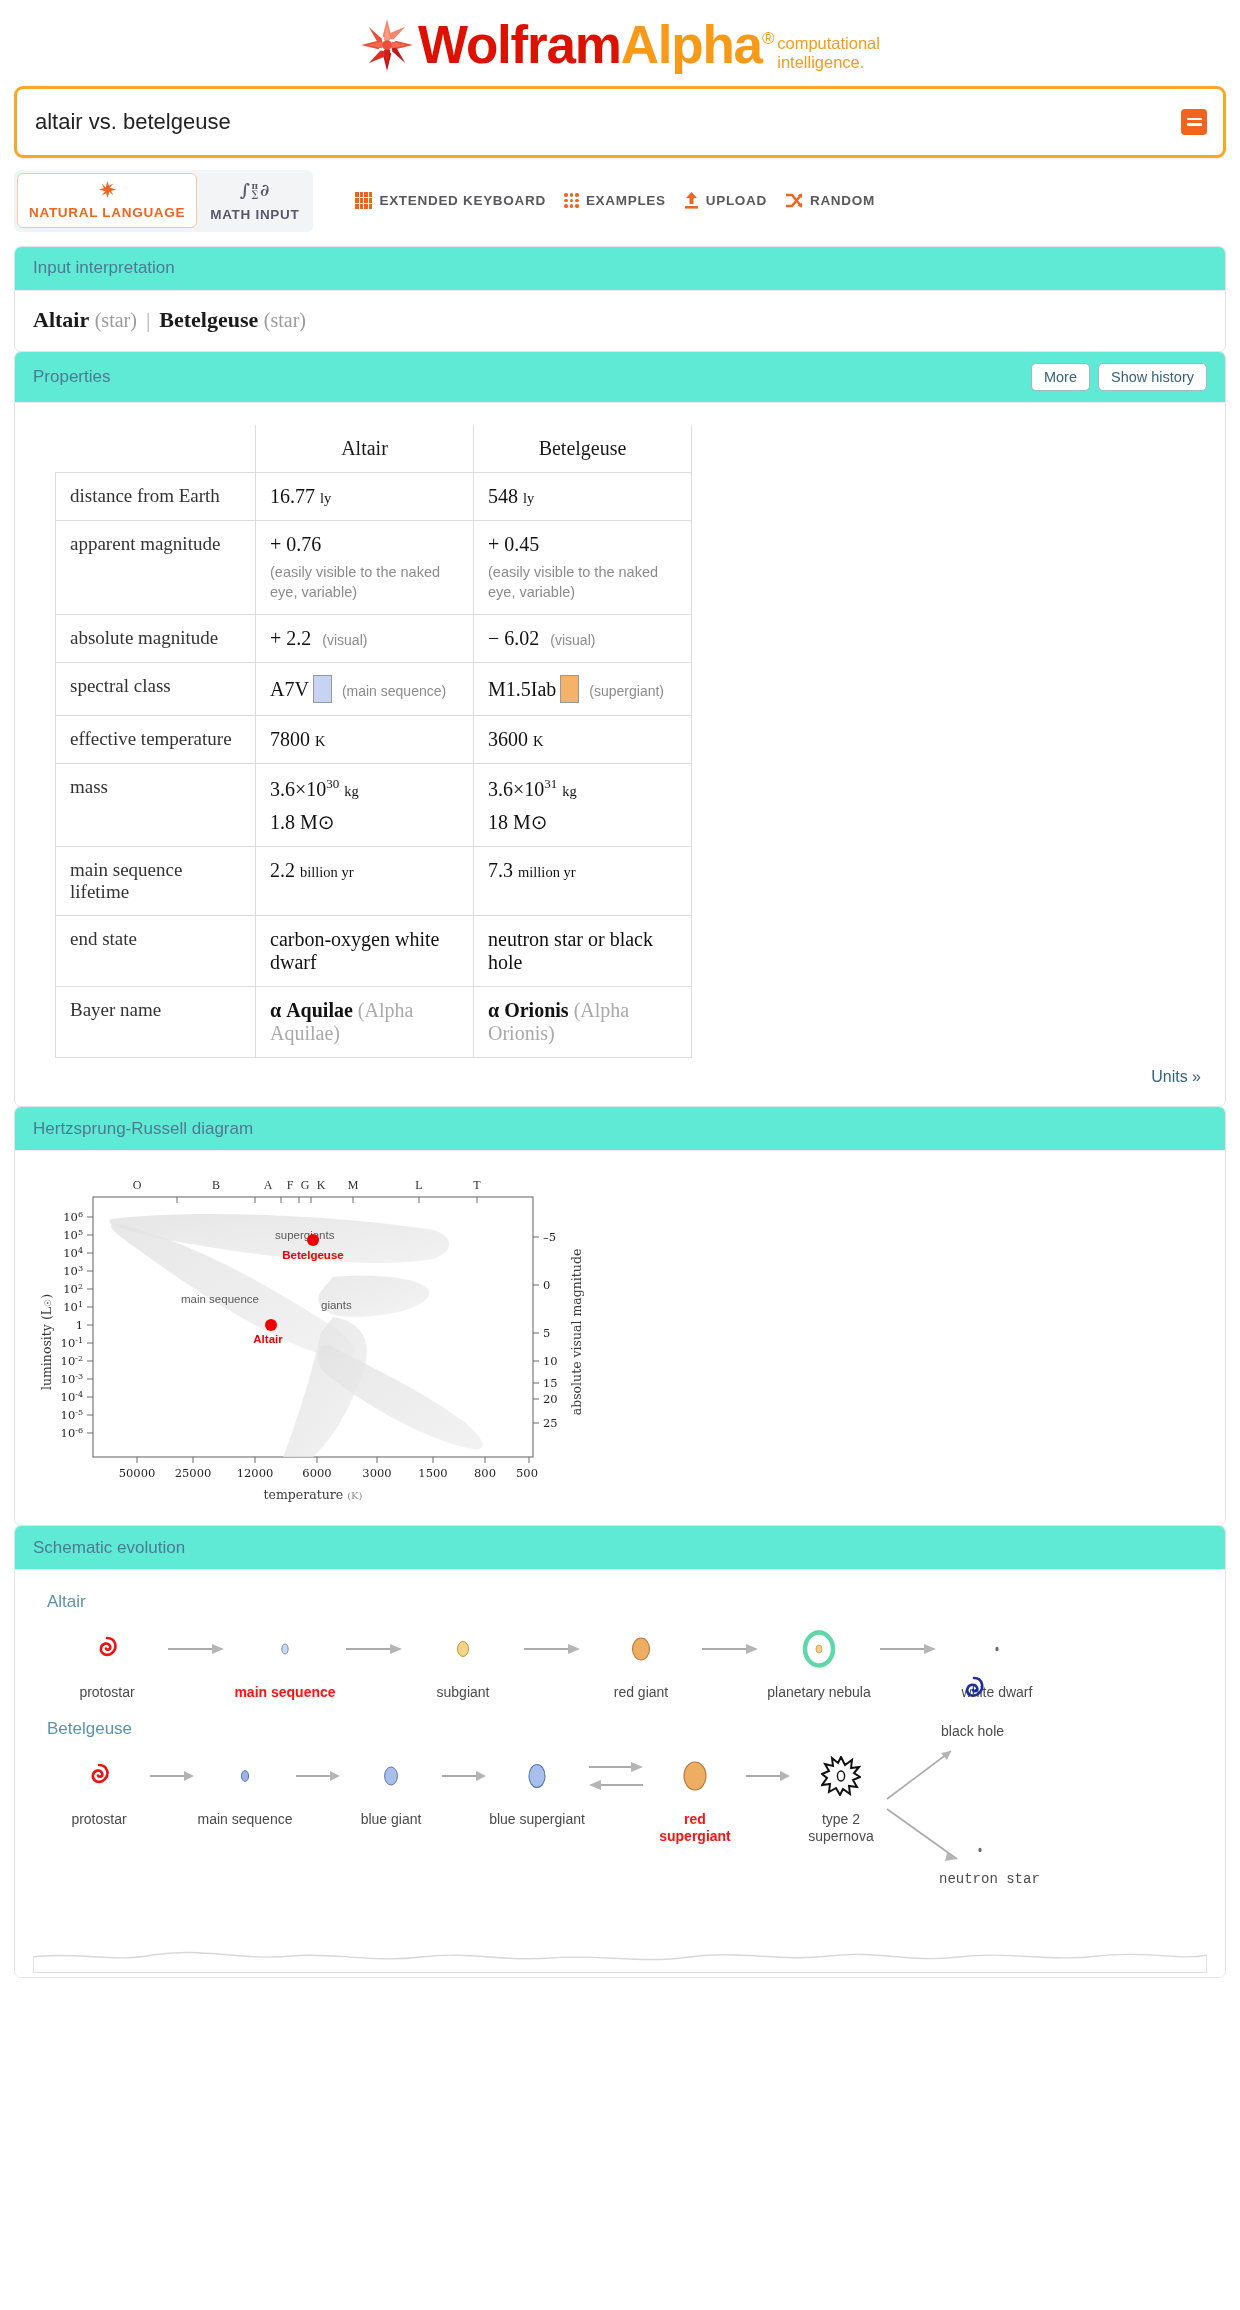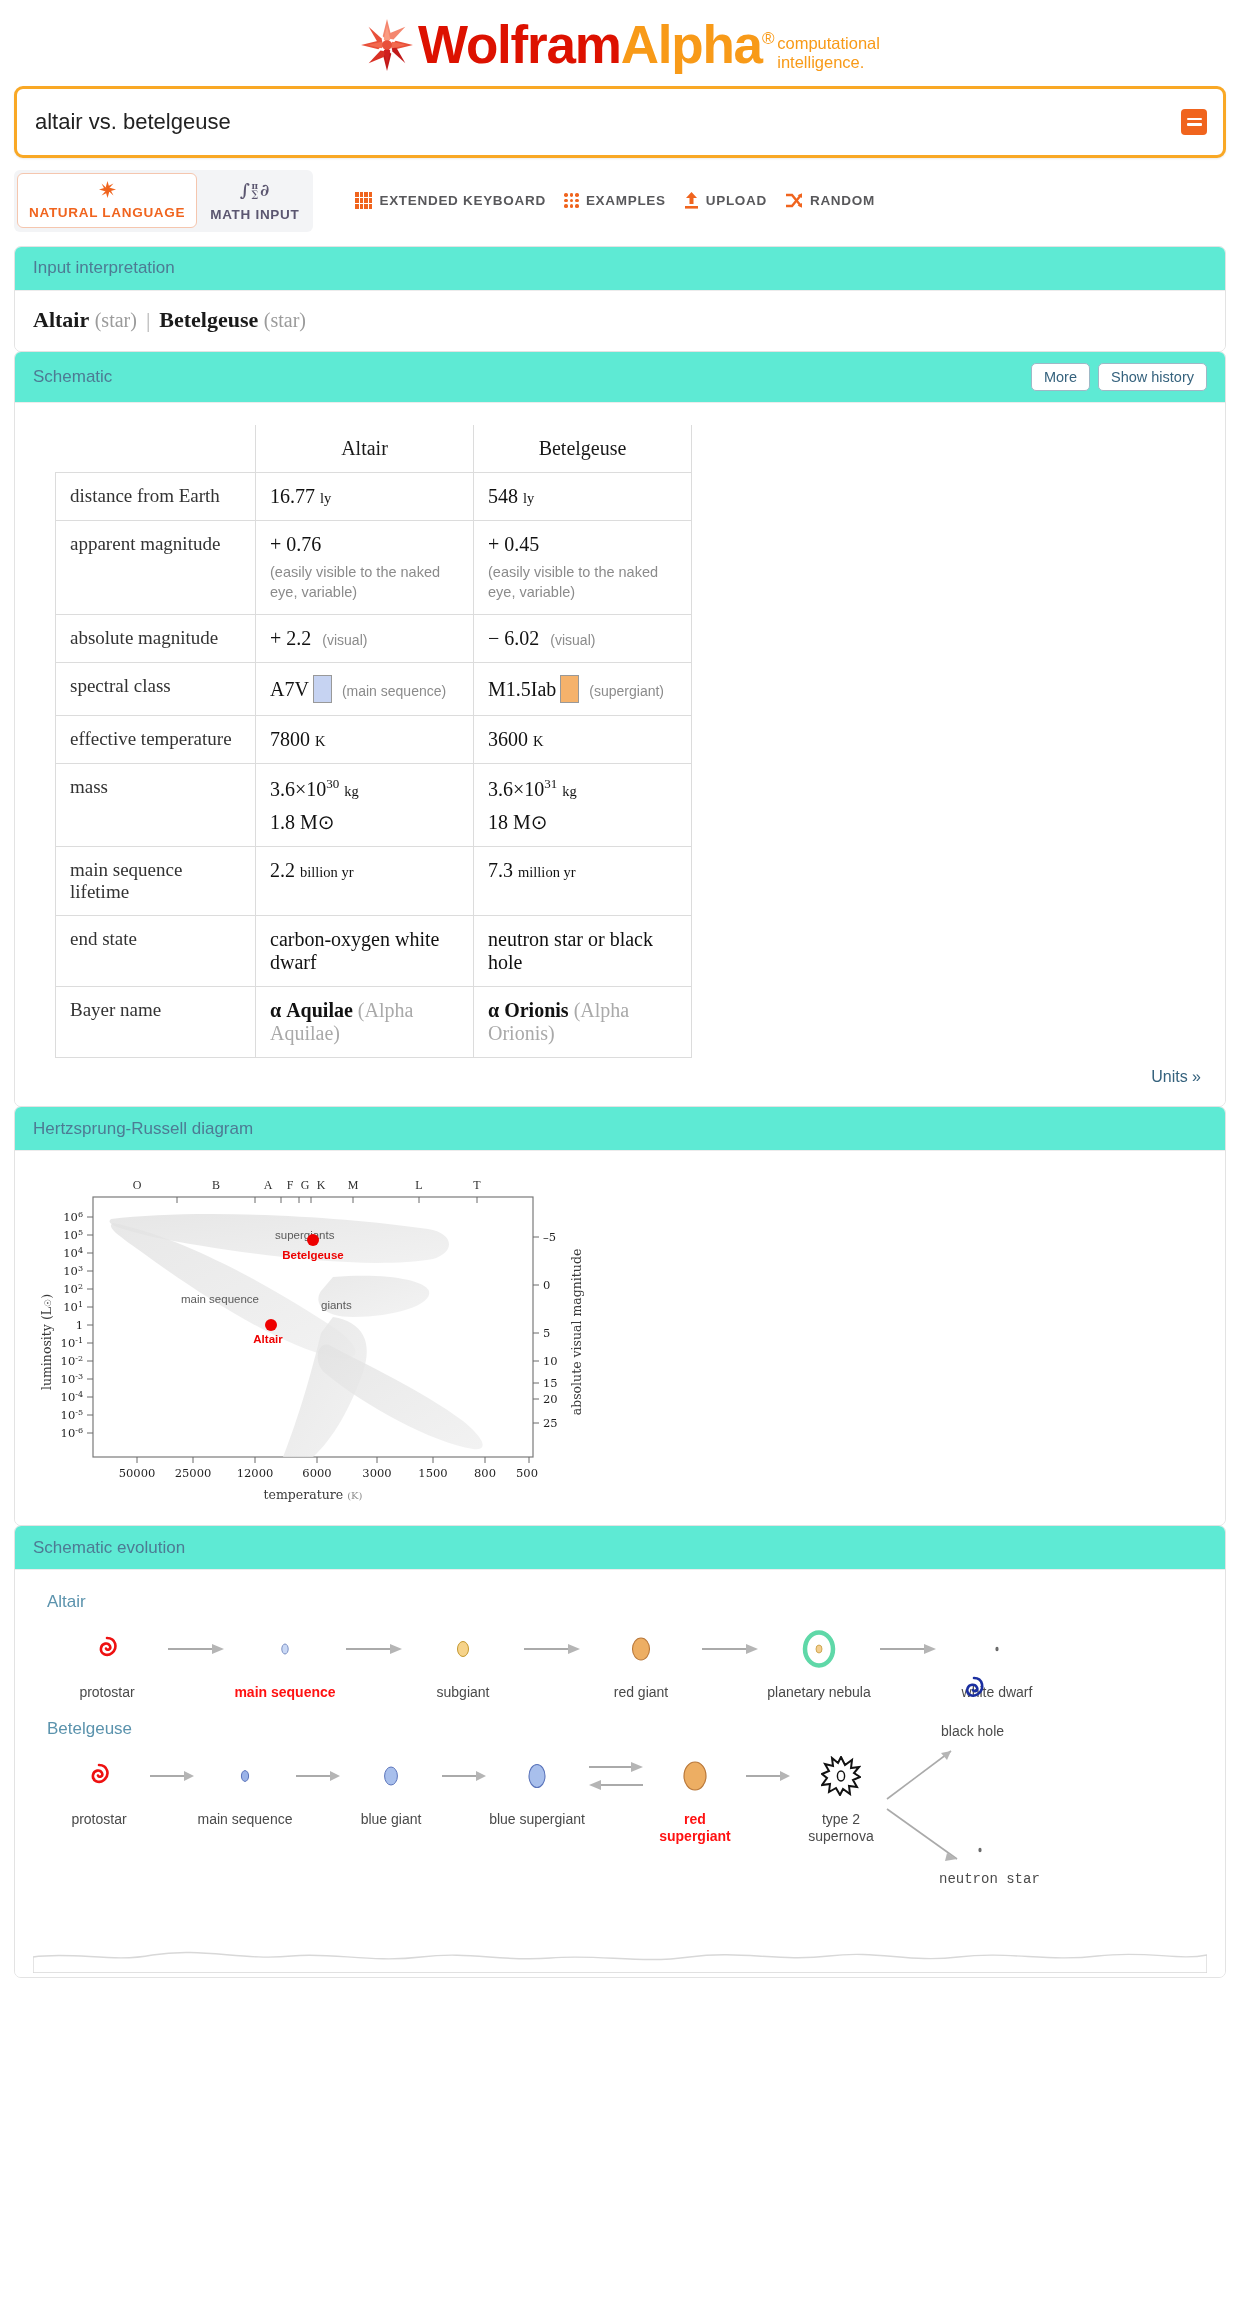--- a/index.html
+++ b/index.html
@@ -254,21 +254,21 @@
       <div class="interp">
         <b>Altair</b>
         <span class="muted">(star)</span><span class="sep">|</span><b>Betelgeuse</b>
         <span class="muted">(star)</span>
       </div>
     </div>
   </div>
 
   <div class="pod">
     <div class="pod-head">
-      <span class="pod-title">Schematic</span>
+      <span class="pod-title">Properties</span>
       <span class="pod-actions">
         <button class="pod-btn">More</button>
         <button class="pod-btn">Show history</button>
       </span>
     </div>
     <div class="pod-body">
       <table class="props">
         <tbody>
             <tr>
           <th class="corner"></th>

